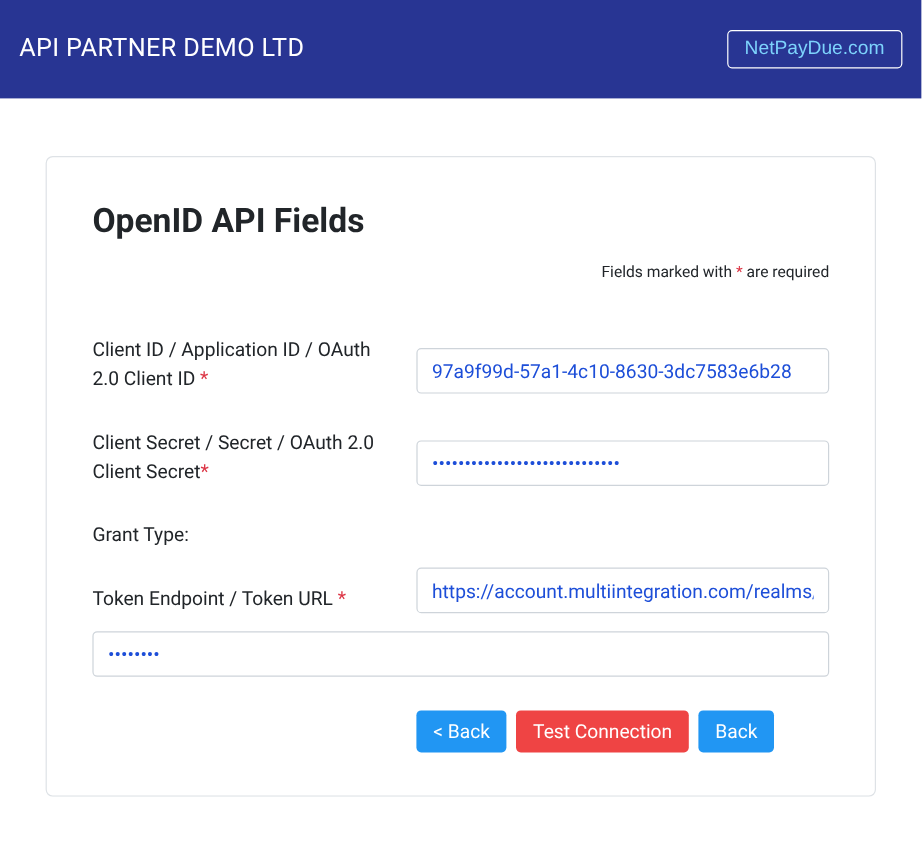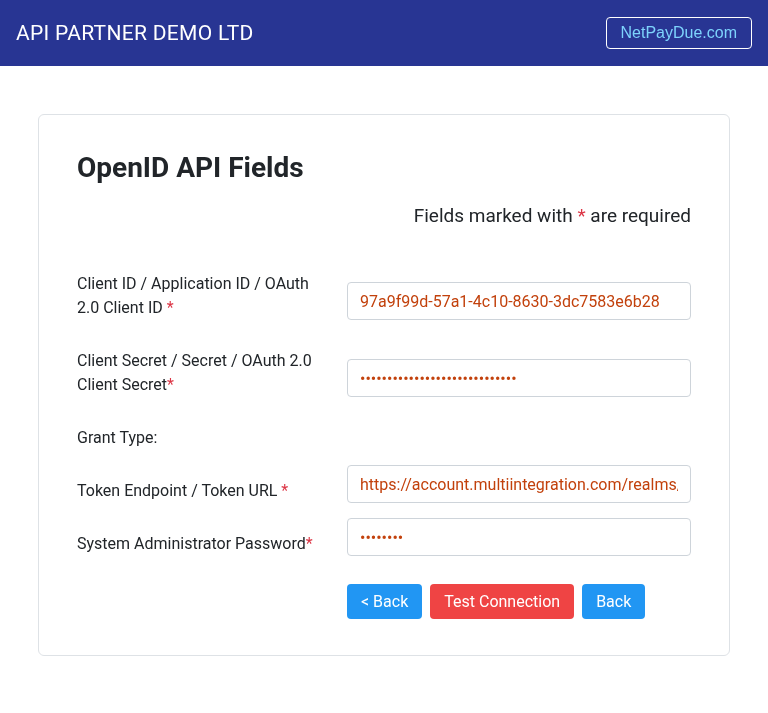--- a/index.html
+++ b/index.html
@@ -12,21 +12,21 @@
       background: #ffffff;
       width: 768px;
     }
     .header {
       background: #283593;
       color: #ffffff;
       display: flex;
       justify-content: space-between;
       align-items: center;
       padding: 15px 16px;
-      height: 66px;
+      height: 82px;
     }
     .header-title {
       font-size: 21px;
       font-weight: 400;
       letter-spacing: 0.3px;
     }
     .header-link {
       border: 1px solid #ffffff;
       border-radius: 4px;
       padding: 6px 14px;
@@ -43,21 +43,21 @@
       background: #ffffff;
     }
     .page-title {
       font-size: 28px;
       font-weight: 700;
       color: #212529;
       margin-bottom: 20px;
     }
     .required-note {
       text-align: right;
-      font-size: 19px;
+      font-size: 13px;
       color: #212529;
       margin-bottom: 40px;
     }
     .required-star {
       color: #dc3545;
     }
     .form-row {
       display: flex;
       align-items: flex-end;
       margin-bottom: 24px;
@@ -73,21 +73,21 @@
       line-height: 1.5;
       padding-top: 5px;
       padding-right: 12px;
     }
     .form-input {
       flex: 1;
       padding: 7px 12px;
       border: 1px solid #ced4da;
       border-radius: 4px;
       font-size: 16px;
-      color: #c2410c;
+      color: #1d4ed8;
       font-family: inherit;
       height: 38px;
       background: #ffffff;
     }
     .button-row {
       display: flex;
       gap: 8px;
       margin-left: 270px;
       margin-top: 28px;
       align-items: center;
@@ -145,23 +145,20 @@
   </div>
 
   <div class="form-row tight">
     <label class="form-label">
       <span>Token Endpoint / Token URL </span><span class="required-star">*</span>
     </label>
     <input class="form-input" type="text" value="https://account.multiintegration.com/realms/r" style="">
   </div>
 
   <div class="form-row tight">
-    <label class="form-label">
-      <span>System Administrator Password</span><span class="required-star">*</span>
-    </label>
     <input class="form-input" type="password" value="••••••••" style="">
   </div>
 
   <div class="button-row">
     <button class="btn btn-back">&lt; Back</button>
     <button class="btn btn-test">Test Connection</button>
     <button class="btn btn-save">Back</button>
   </div>
 </div>
 

